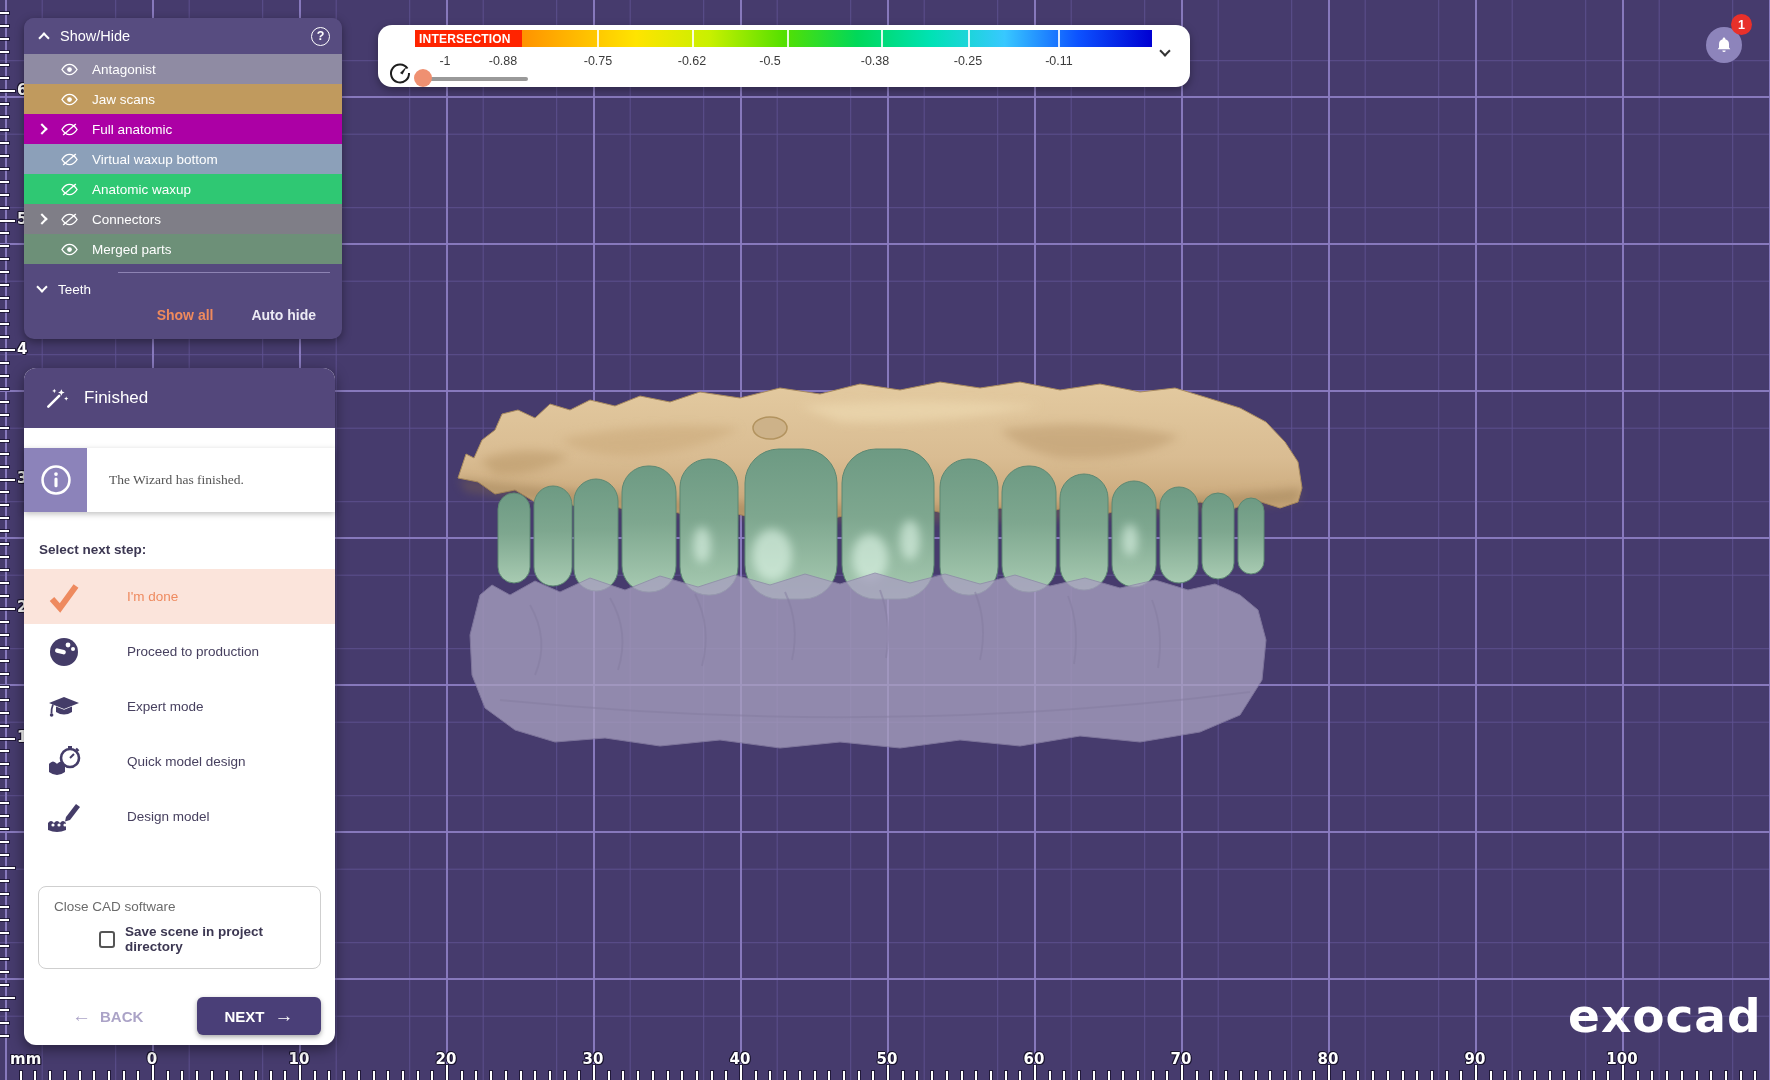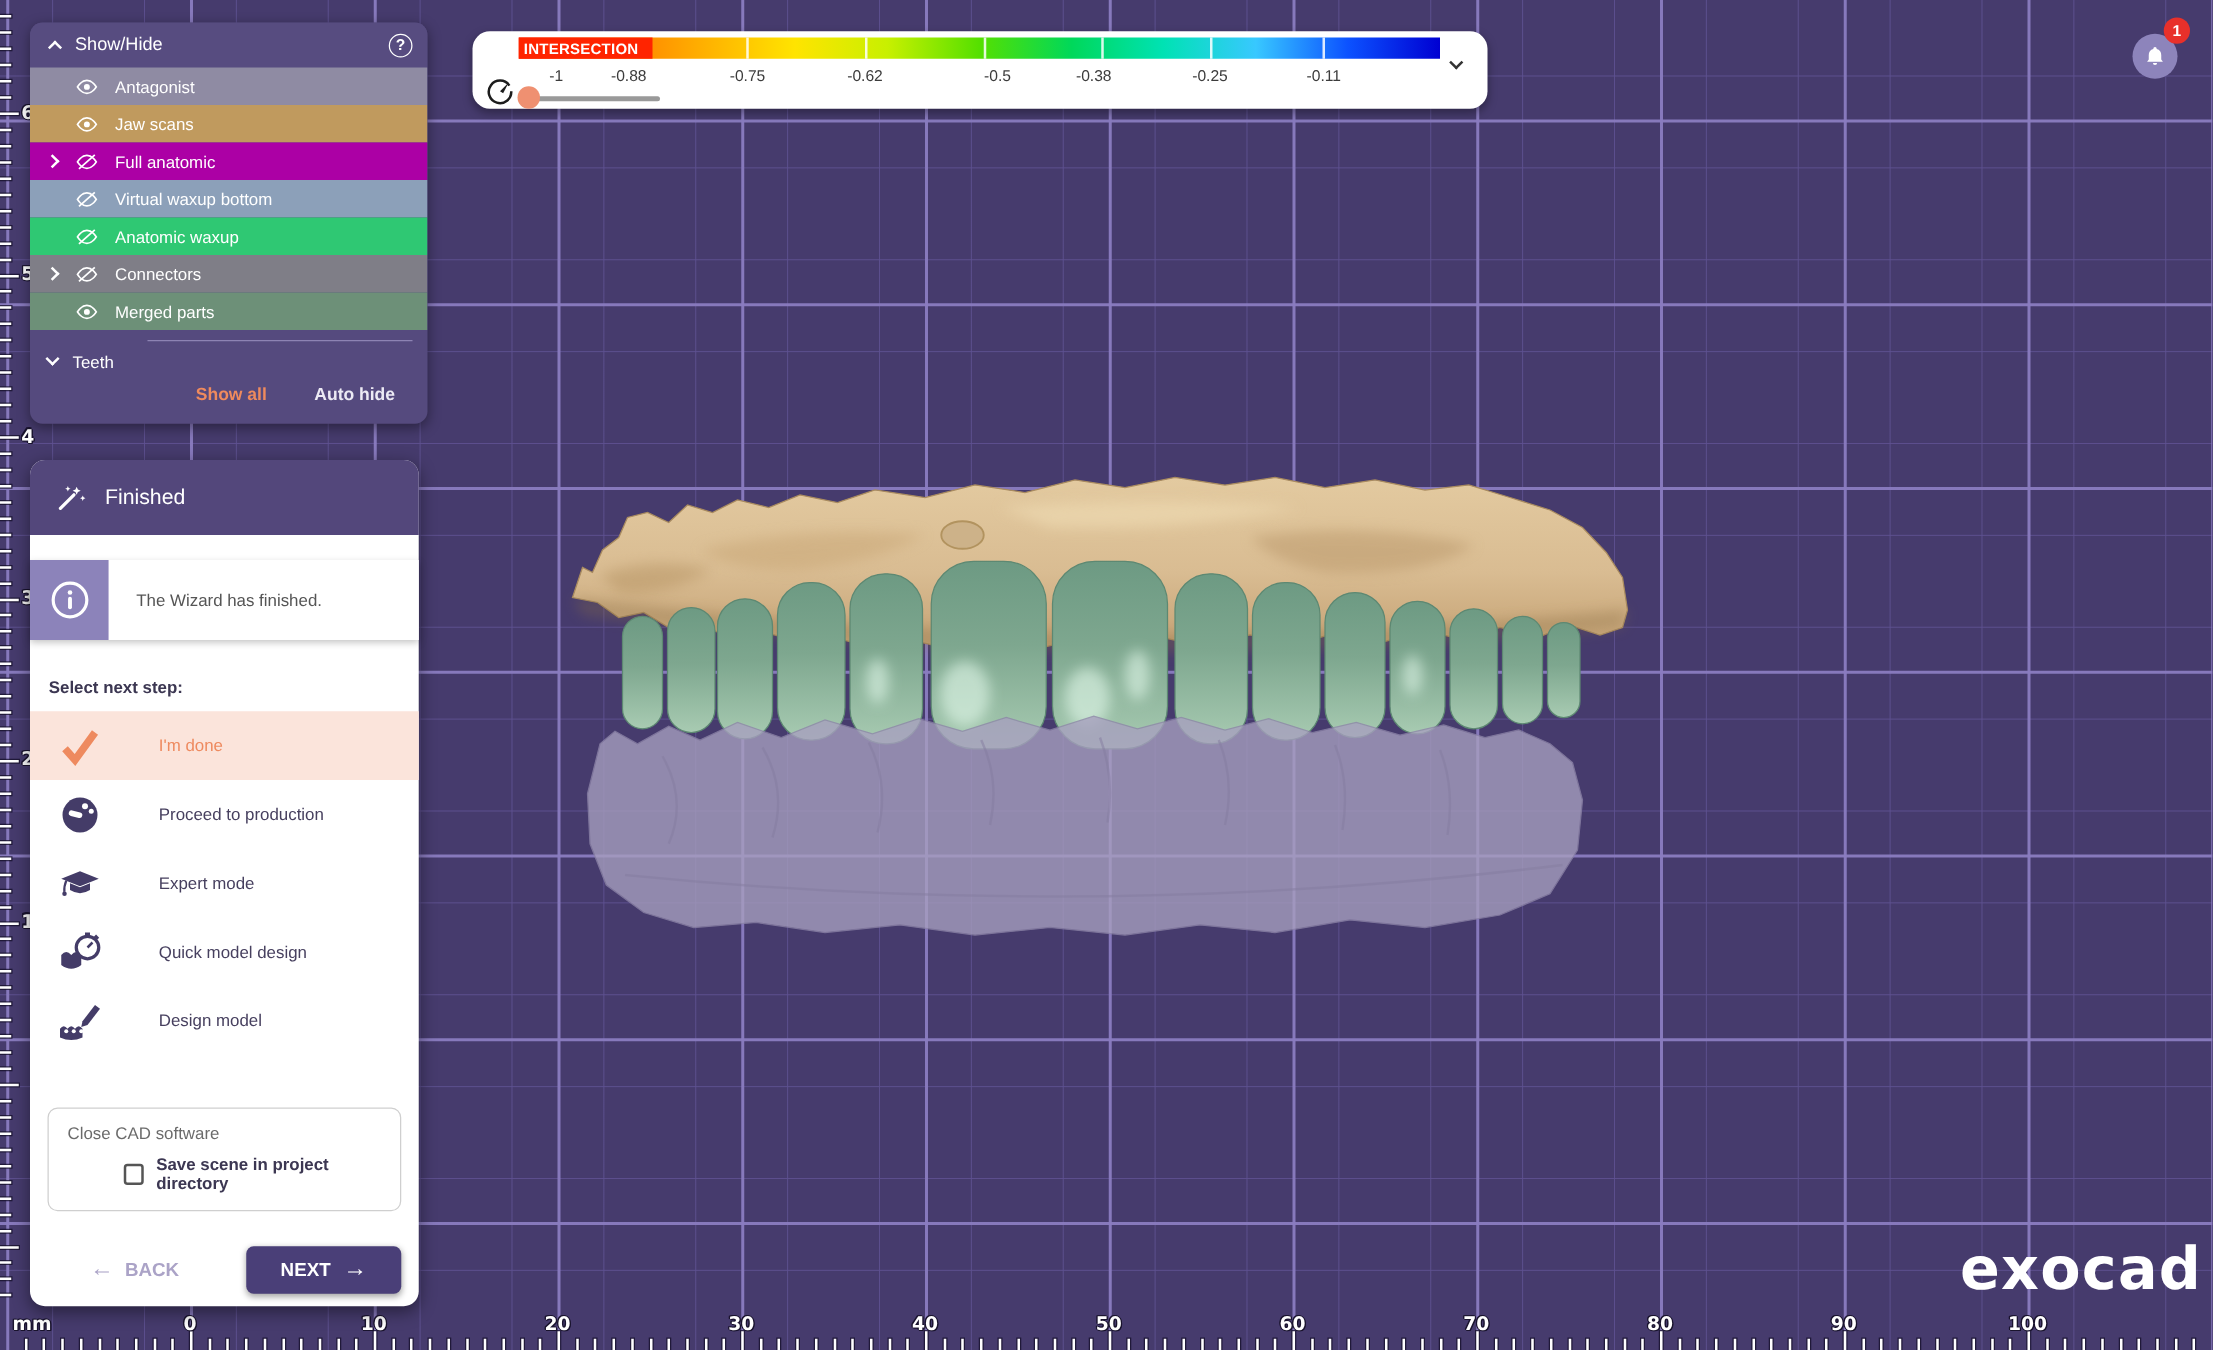--- a/index.html
+++ b/index.html
@@ -99,21 +99,21 @@
     position:absolute; left:24px; top:368px; width:311px; height:677px; z-index:5;
     background:#fff; border-radius:12px; box-shadow:0 4px 14px rgba(0,0,0,.45);
   }
   .wz-header {
     height:60px; background:#53477B; border-radius:12px 12px 0 0;
     display:flex; align-items:center; padding-left:20px; gap:14px;
   }
   .wz-title { color:#fff; font-size:17px; }
   .wz-banner { margin-top:20px; height:64px; display:flex; box-shadow:0 2px 6px rgba(0,0,0,.25); }
   .wz-banner-icon { width:63px; background:#8C83BA; display:flex; align-items:center; justify-content:center; }
-  .wz-banner-msg { flex:1; background:#fff; display:flex; align-items:center; padding-left:22px; font-size:13.5px; color:#555; }
+  .wz-banner-msg { flex:1; background:#fff; display:flex; align-items:center; padding-left:22px; font-size:13.5px; color:#555;font-family:Liberation Serif, serif; }
   .wz-prompt { margin:30px 0 12px 15px; font-size:13.5px; font-weight:bold; color:#3C3752; }
   .wz-option { height:55px; display:flex; align-items:center; padding-left:22px; gap:18px; cursor:pointer; }
   .wz-option .opt-label { font-size:13.5px; color:#47405F;margin-left:27px; }
   .wz-option.selected { background:#FBE4DB; }
   .wz-option.selected .opt-label { color:#EE8A5F; }
   .wz-option svg { width:36px; height:36px; flex:0 0 36px; }
   .wz-close-box { margin:42px 14px 0 14px; border:1px solid #CFCFCF; border-radius:8px; padding:12px 12px 14px 15px; }
   .wz-close-title { font-size:13.5px; color:#6B6B6B; }
   .wz-check-row { display:flex; align-items:center; gap:10px; margin-top:10px; cursor:pointer;padding-left:45px; }
   .wz-checkbox { width:17px; height:17px; border:2px solid #555; border-radius:3px; background:#fff; }
@@ -522,21 +522,21 @@
     <div class="ix-div" style="left:372px"></div>
       <div class="ix-div" style="left:466px"></div>
     <div class="ix-div" style="left:553px"></div>
       <div class="ix-div" style="left:643px"></div>
     <div class="ix-label-box">INTERSECTION</div>
   </div>
   <span class="ix-tick" style="left:67px">-1</span>
   <span class="ix-tick" style="left:125px">-0.88</span>
   <span class="ix-tick" style="left:220px">-0.75</span>
   <span class="ix-tick" style="left:314px">-0.62</span>
-  <span class="ix-tick" style="left:420px">-0.5</span>
+  <span class="ix-tick" style="left:392px">-0.5</span>
   <span class="ix-tick" style="left:497px">-0.38</span>
   <span class="ix-tick" style="left:590px">-0.25</span>
   <span class="ix-tick" style="left:681px">-0.11</span>
   <div class="ix-track"></div>
   <div class="ix-knob"></div>
   <span class="ix-chevron"><span class="chev down"></span></span>
 </div>
 
 <div class="bell-btn">
   <svg width="20" height="20" viewBox="0 0 24 24">

